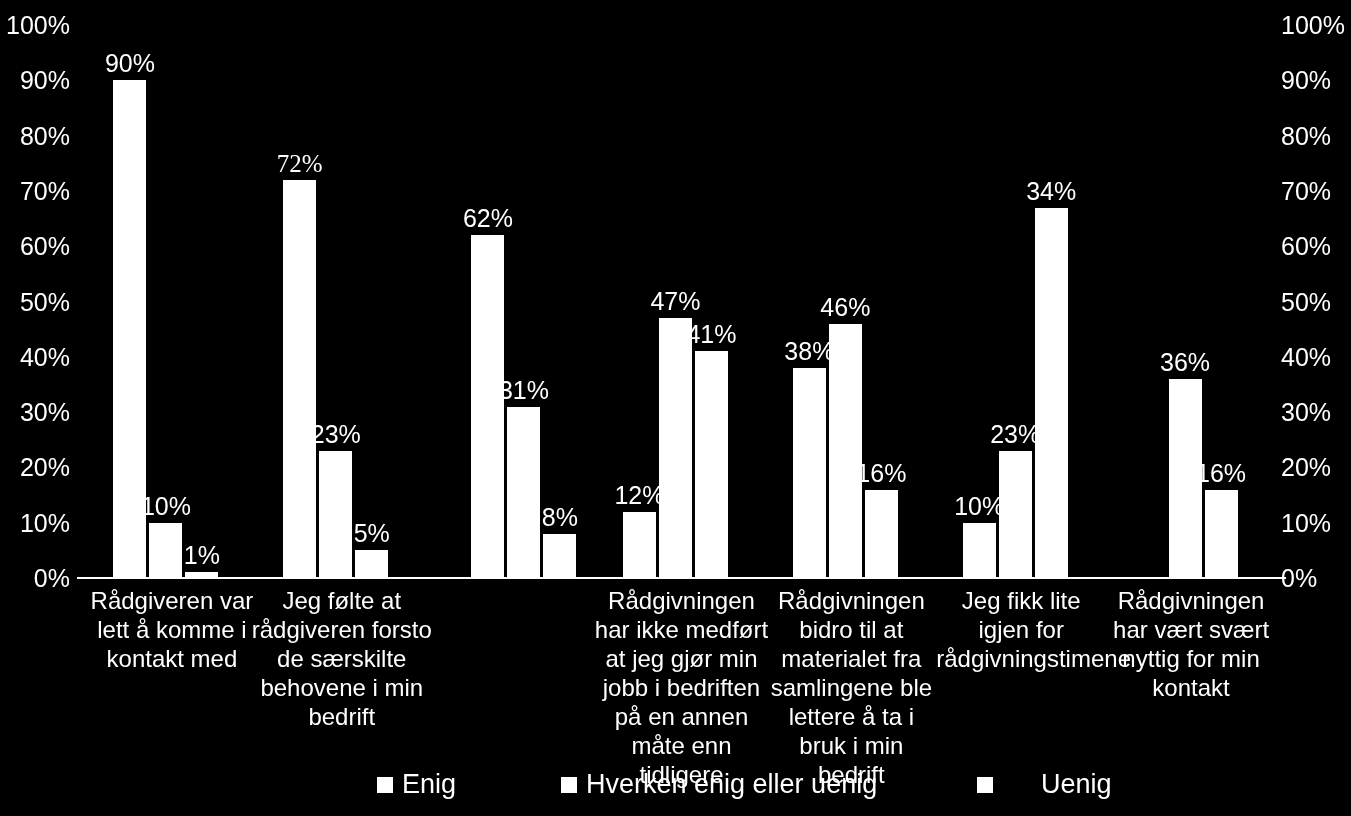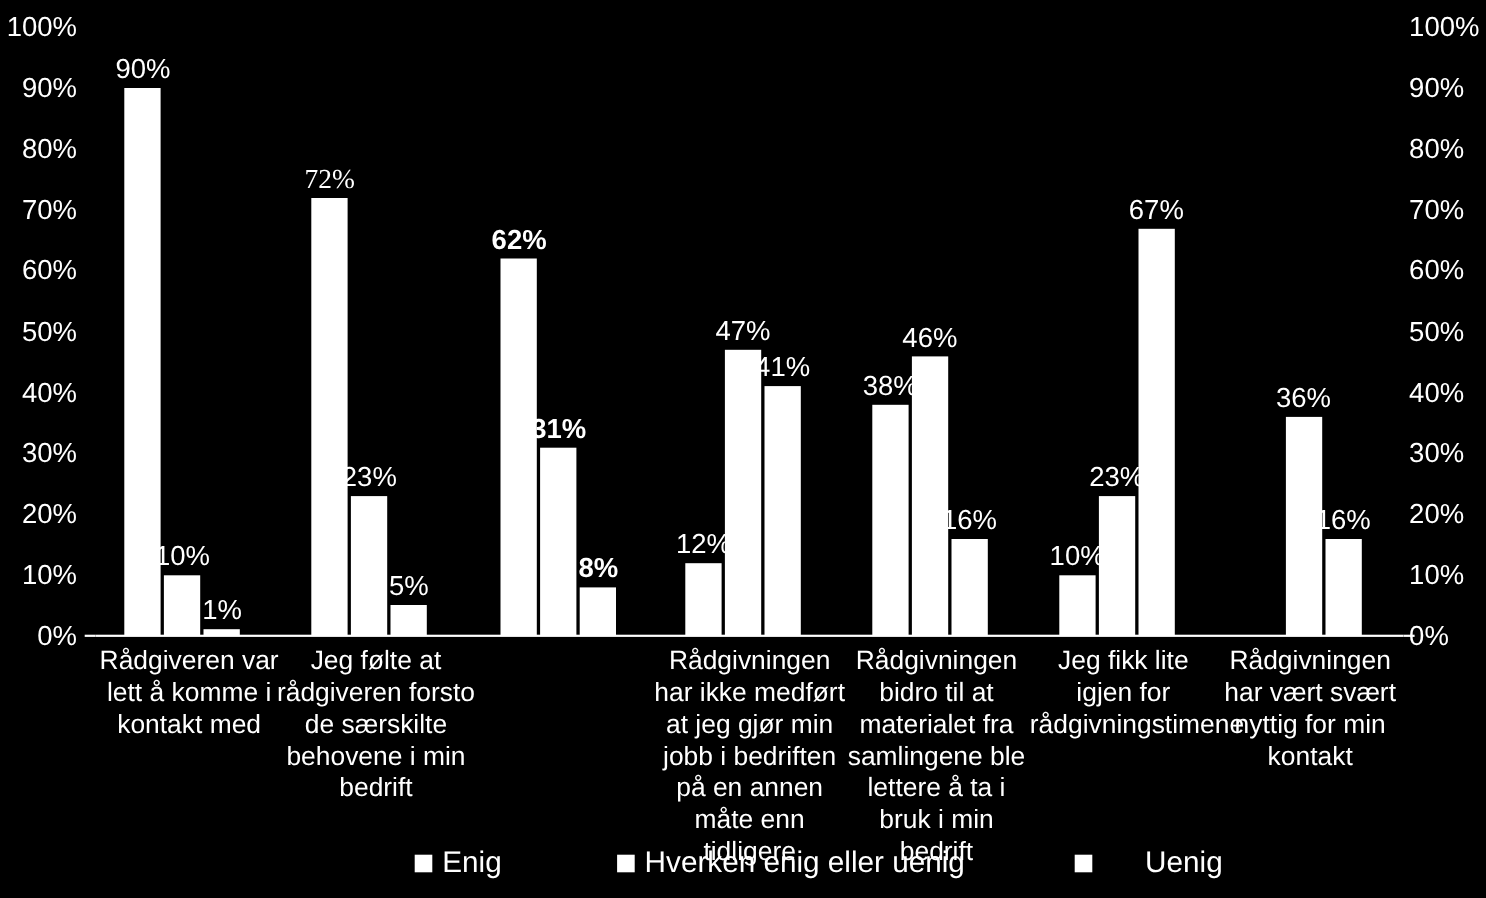--- a/index.html
+++ b/index.html
@@ -192,21 +192,21 @@
         </div>
         <div class="bar-wrap" style="left: 62.4286px; height: 100%;">
           <div class="bar" style="height: 127.19px;"></div>
           <div class="bar-label" style="bottom: 129.19px;">23%</div>
         </div>
         <div class="bar-wrap" style="left: 98.4286px; height: 100%;">
           <div class="bar" style="height: 27.65px;"></div>
           <div class="bar-label" style="bottom: 29.65px;">5%</div>
         </div>
       </div>
-      <div class="group" style="left: 342px; width: 169.857px; font-weight: bold;">
+      <div class="group" style="left: 358px; width: 169.857px;">
         <div class="bar-wrap" style="left: 26.4286px; height: 100%;">
           <div class="bar" style="height: 342.86px;"></div>
           <div class="bar-label" style="bottom: 344.86px;">62%</div>
         </div>
         <div class="bar-wrap" style="left: 62.4286px; height: 100%; margin-top: 44px;">
           <div class="bar" style="height: 171.43px;"></div>
           <div class="bar-label" style="bottom: 173.43px;">31%</div>
         </div>
         <div class="bar-wrap" style="left: 98.4286px; height: 100%;">
           <div class="bar" style="height: 44.24px;"></div>
@@ -245,21 +245,21 @@
         <div class="bar-wrap" style="left: 26.4286px; height: 100%;">
           <div class="bar" style="height: 55.3px;"></div>
           <div class="bar-label" style="bottom: 57.3px;">10%</div>
         </div>
         <div class="bar-wrap" style="left: 62.4286px; height: 100%;">
           <div class="bar" style="height: 127.19px;"></div>
           <div class="bar-label" style="bottom: 129.19px;">23%</div>
         </div>
         <div class="bar-wrap" style="left: 98.4286px; height: 100%;">
           <div class="bar" style="height: 370.51px;"></div>
-          <div class="bar-label" style="bottom: 372.51px;">67%</div>
+          <div class="bar-label" style="bottom: 372.51px;">34%</div>
         </div>
       </div>
       <div class="group" style="left: 1019.14px; width: 169.857px;">
         <div class="bar-wrap" style="left: 62.4286px; height: 100%;">
           <div class="bar" style="height: 199.08px;"></div>
           <div class="bar-label" style="bottom: 201.08px;">36%</div>
         </div>
         <div class="bar-wrap" style="left: 98.4286px; height: 100%;">
           <div class="bar" style="height: 88.48px;"></div>
           <div class="bar-label" style="bottom: 90.48px;">16%</div>

